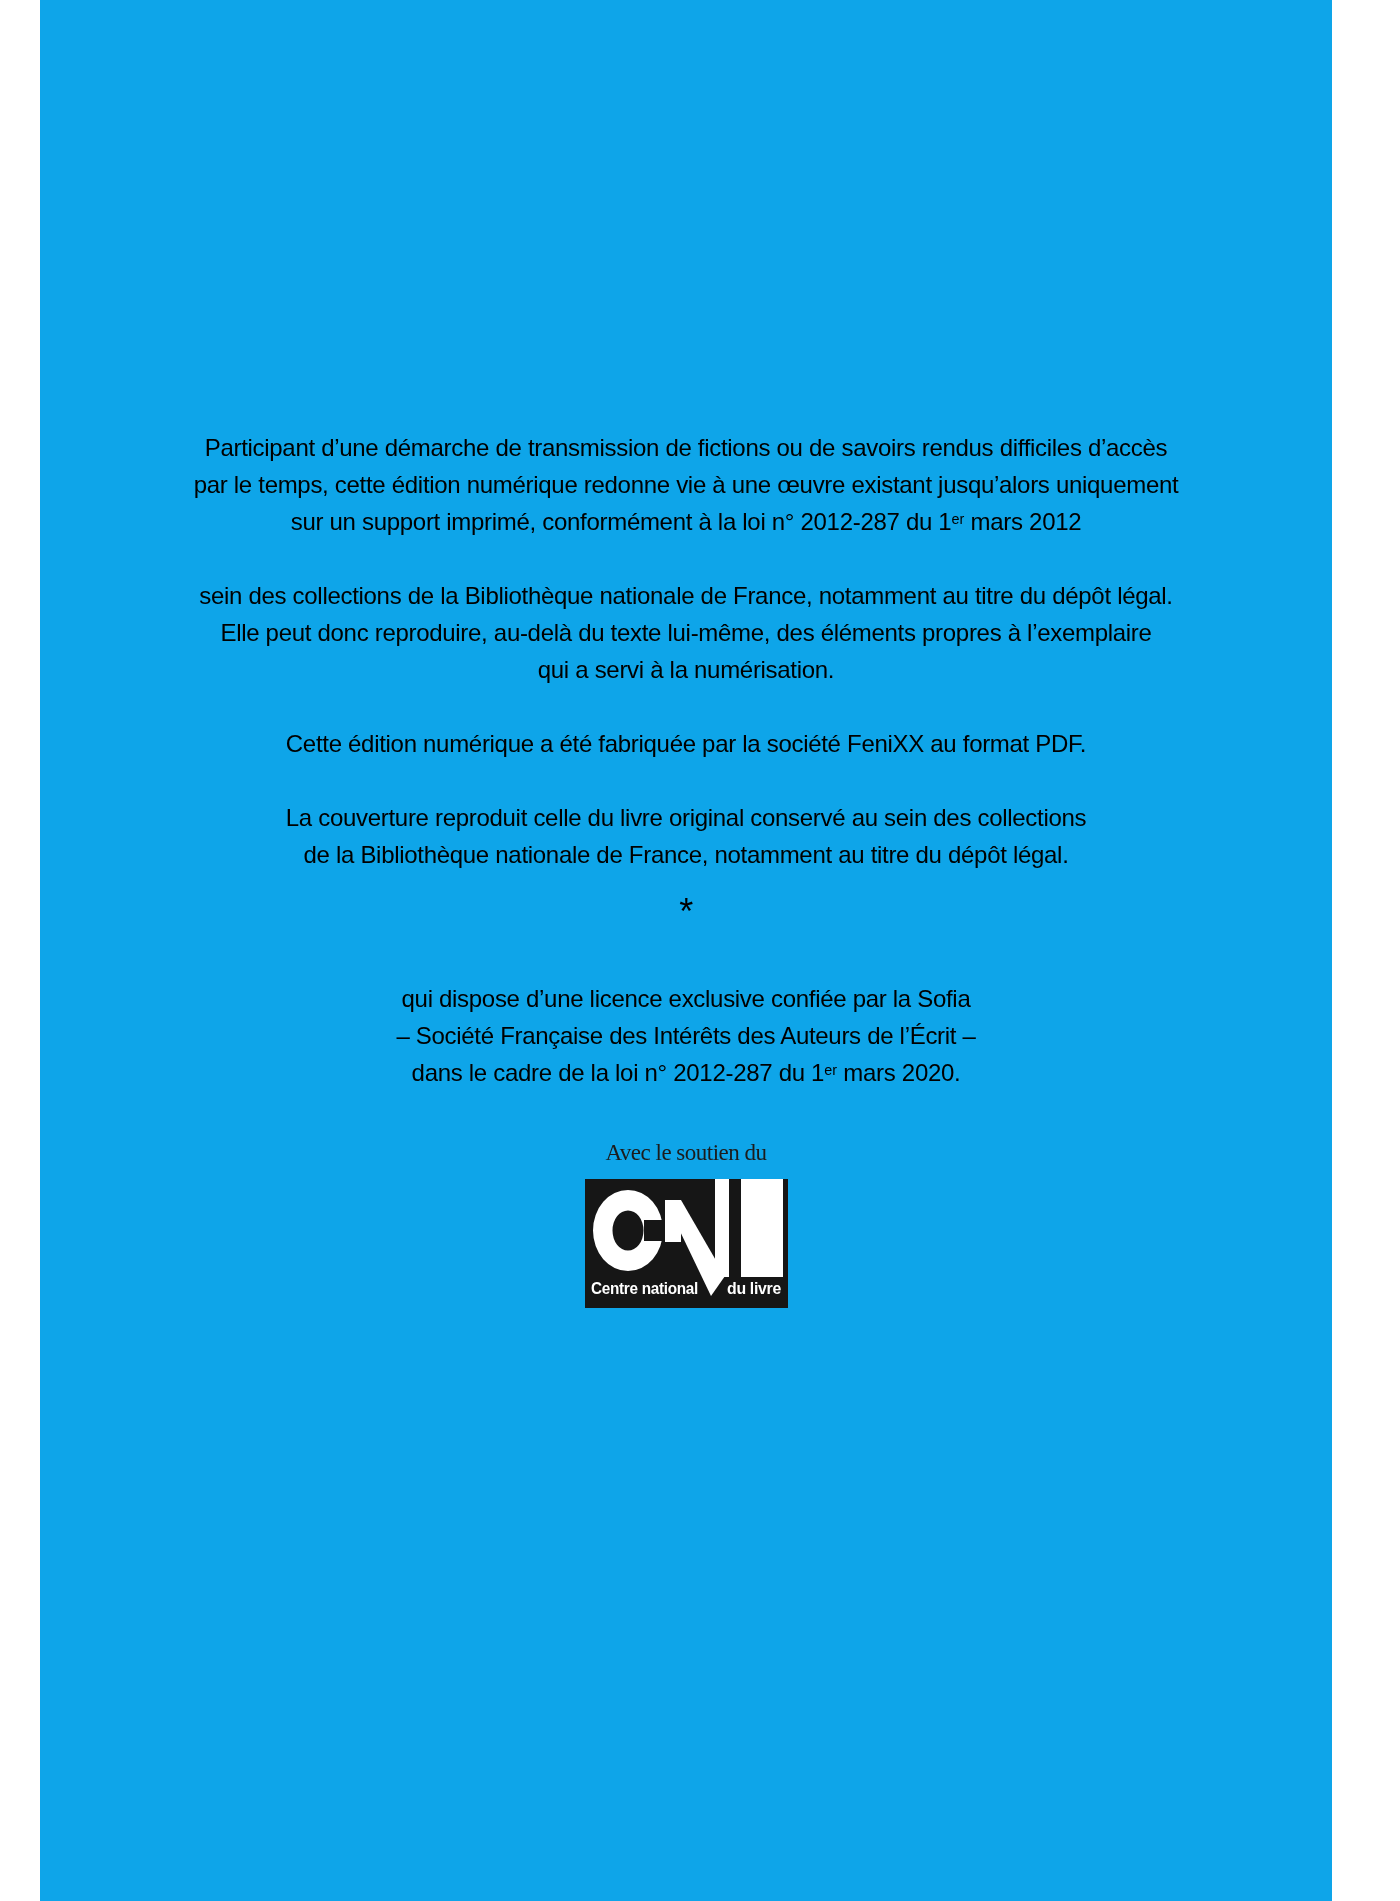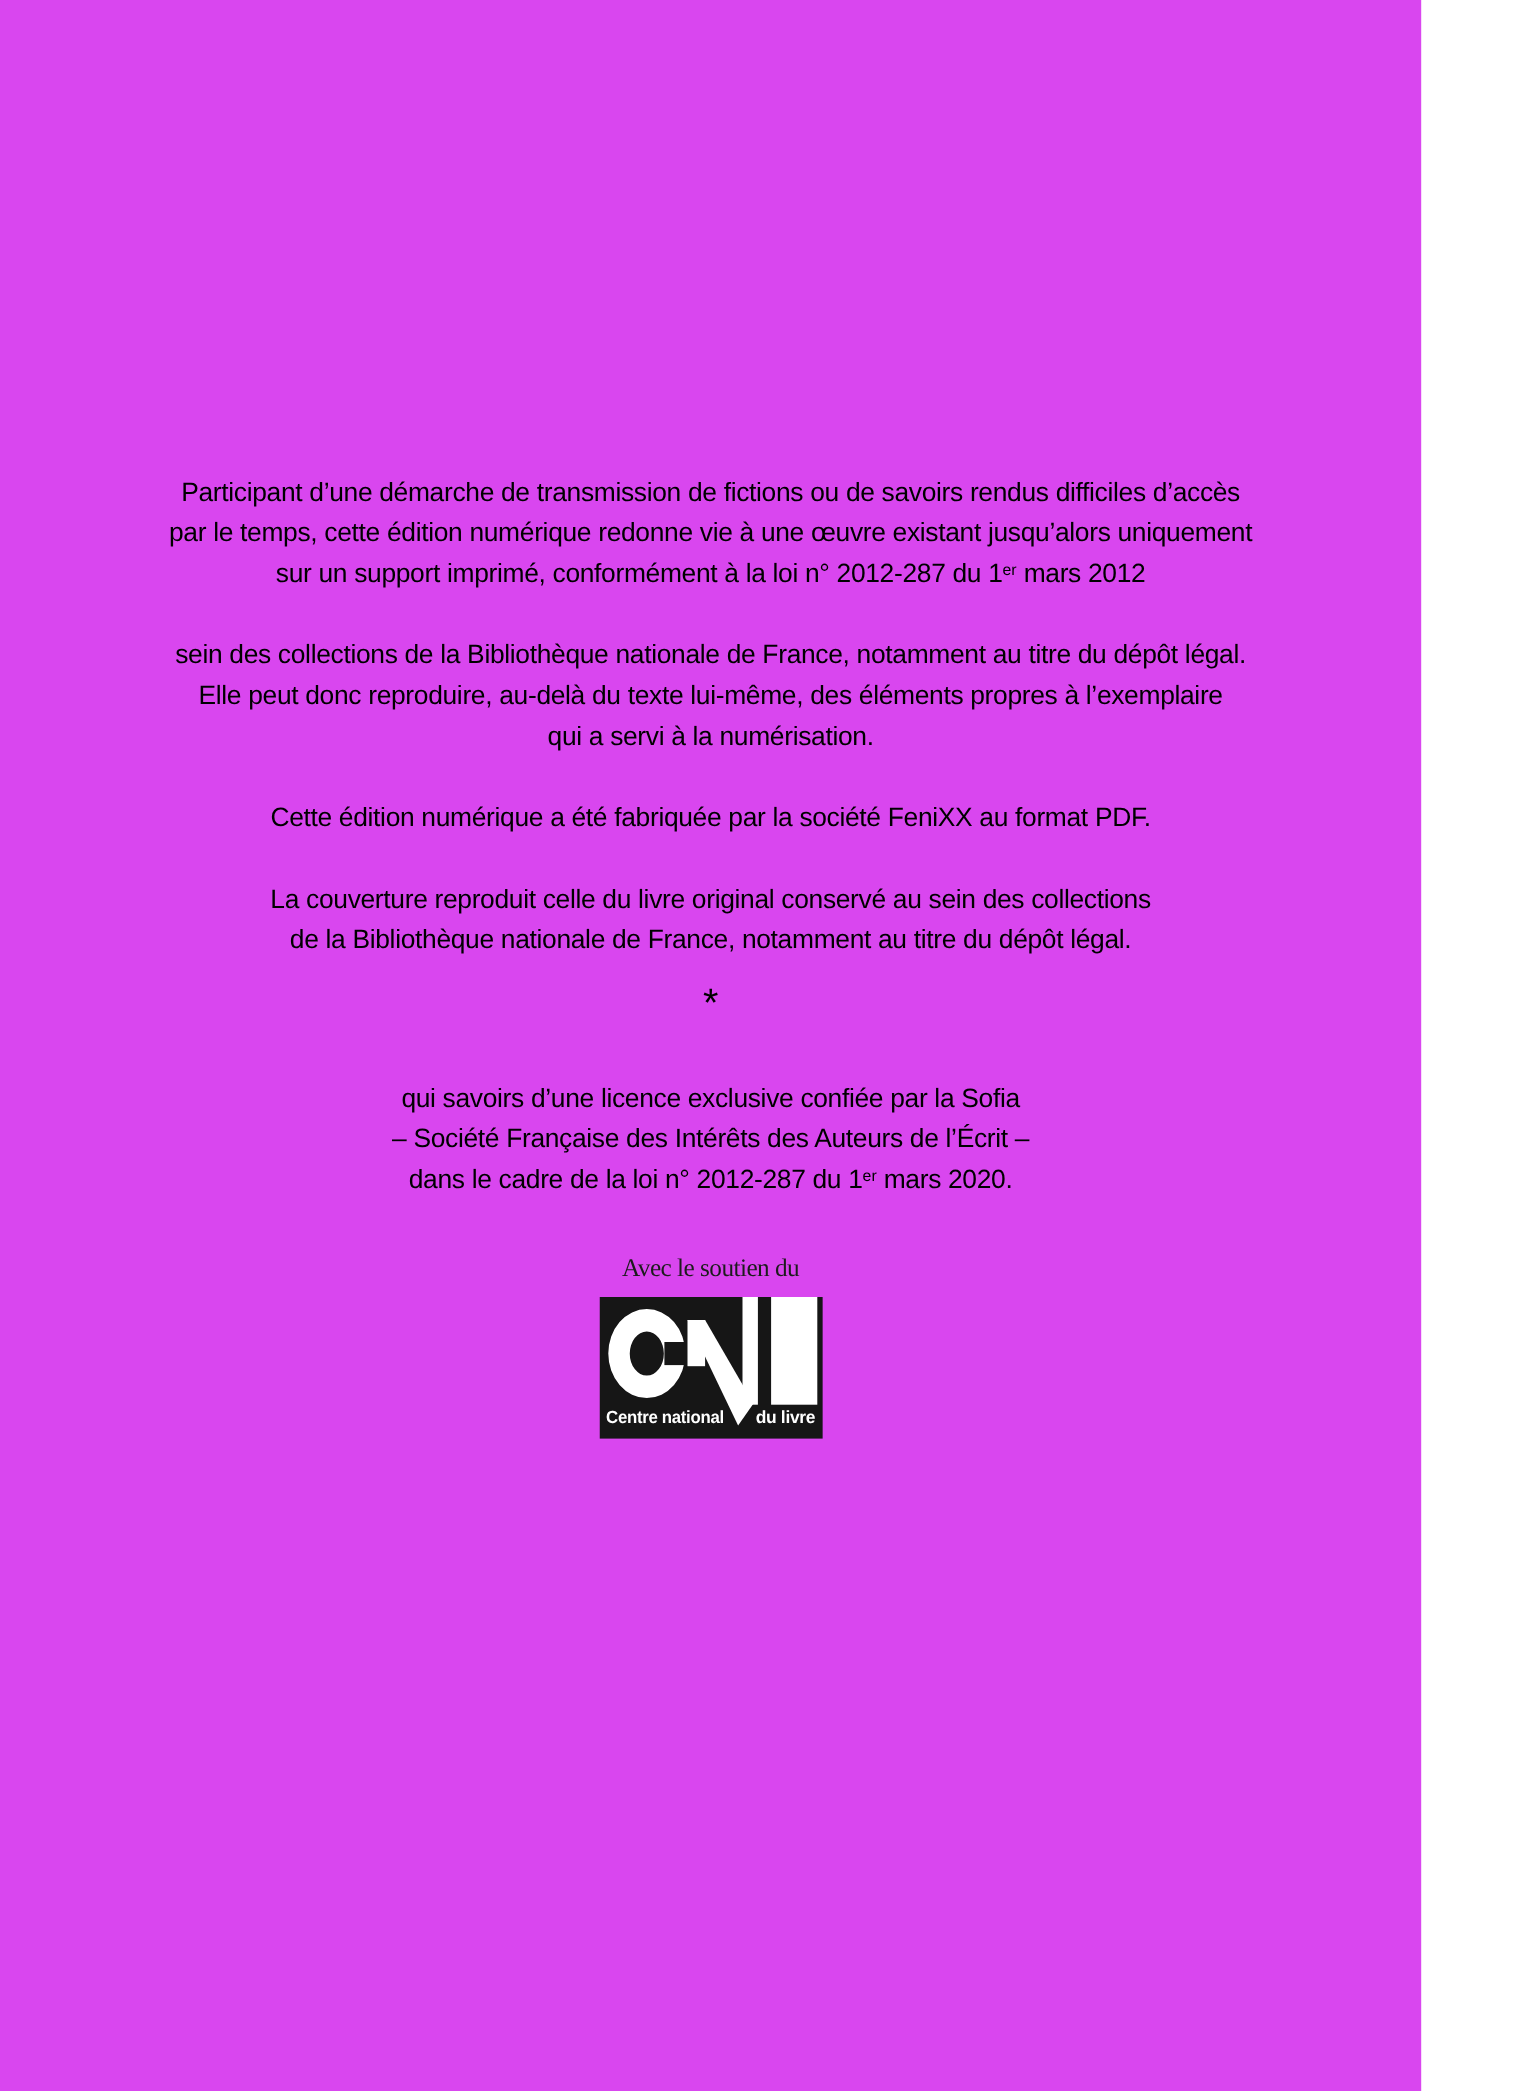--- a/index.html
+++ b/index.html
@@ -4,24 +4,25 @@
 <style>
   html, body {
     margin: 0;
     padding: 0;
     background: #ffffff;
   }
   .page {
     position: relative;
     width: 1292px;
     height: 1901px;
-    background: #d946ef;
+    background: #0ea5e9;
     overflow: hidden;
     font-family: "Liberation Sans", sans-serif;
     color: #000000;
+    margin-left: 40px;
   }
   .colophon {
     position: absolute;
     top: 429px;
     left: 0;
     width: 100%;
     text-align: center;
     font-size: 24px;
     line-height: 37px;
     letter-spacing: -0.3px;
@@ -82,21 +83,21 @@
     </div>
 
     <div class="para">
       <div class="line">La couverture reproduit celle du livre original conservé au sein des collections</div>
       <div class="line">de la Bibliothèque nationale de France, notamment au titre du dépôt légal.</div>
     </div>
 
     <div class="sep">*</div>
 
     <div class="para para-after-sep">
-      <div class="line">qui savoirs d’une licence exclusive confiée par la Sofia</div>
+      <div class="line">qui dispose d’une licence exclusive confiée par la Sofia</div>
       <div class="line">– Société Française des Intérêts des Auteurs de l’Écrit –</div>
       <div class="line"><span>dans le cadre de la loi n° 2012-287 du 1</span><sup class="sup">er</sup><span> mars 2020.</span></div>
     </div>
 
     <div class="support">
       <div class="support-caption">Avec le soutien du</div>
       <div class="logo-wrap">
         <svg viewBox="0 0 203 129" width="203" height="129" role="img" aria-label="CNL">
           <rect x="0" y="0" width="203" height="129" fill="#161616"></rect>
           <g fill="#ffffff">

